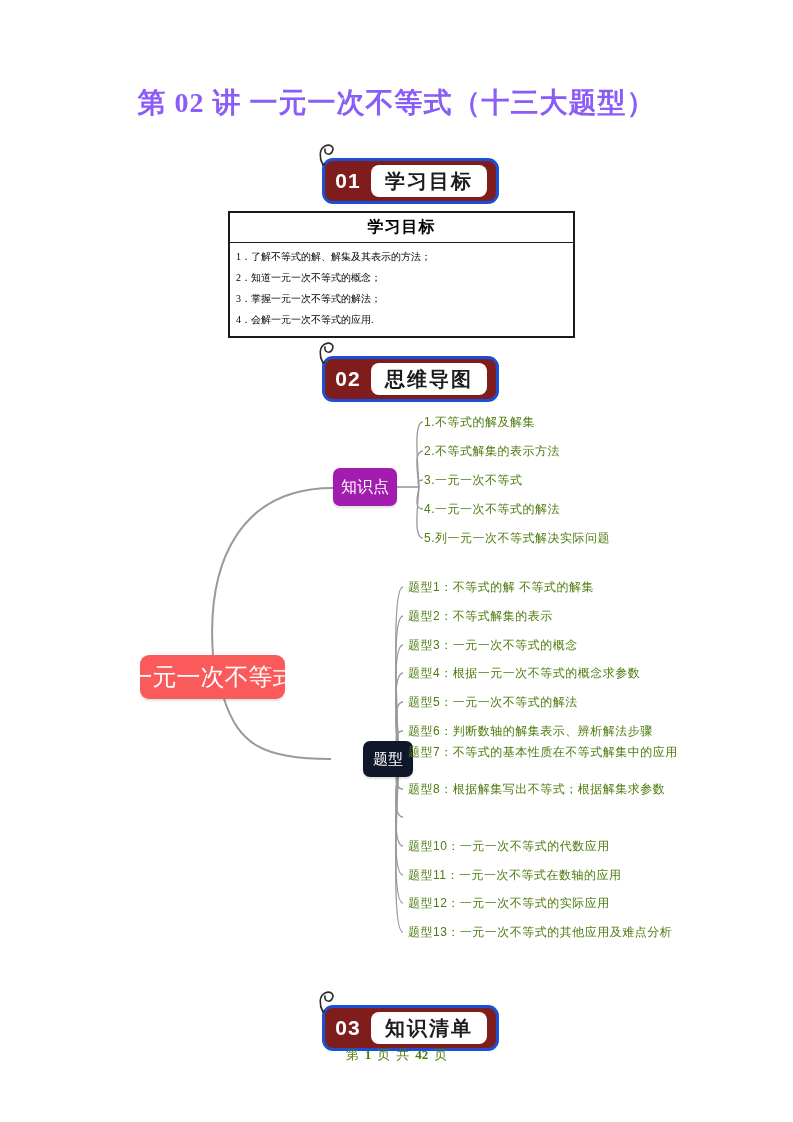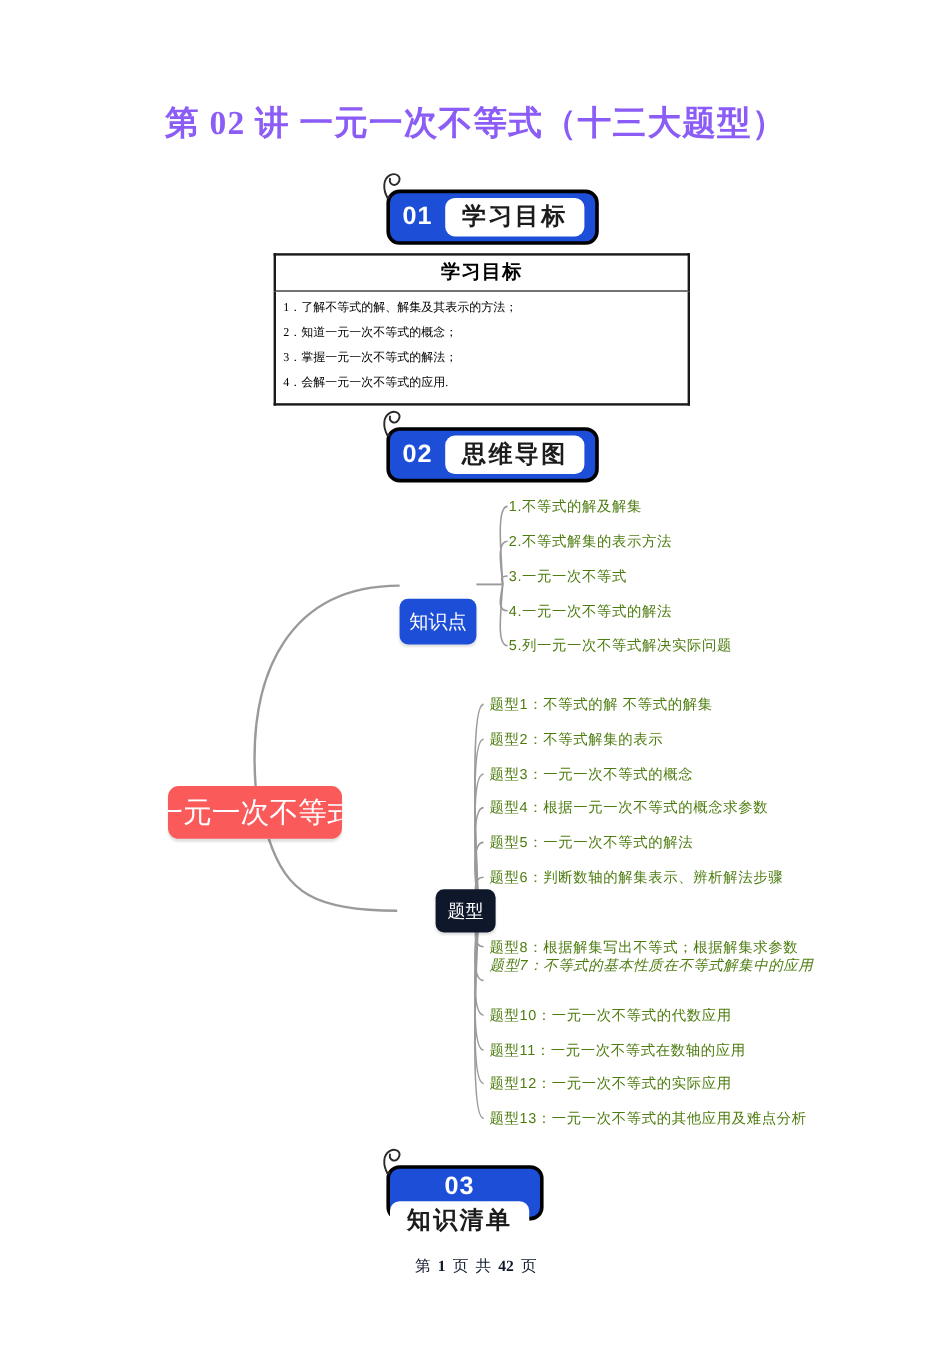--- a/index.html
+++ b/index.html
@@ -10,21 +10,21 @@
   }
   
   .title{
     position:absolute;top:84px;left:0;width:100%;margin:0;
     text-align:center;font-family:"Liberation Serif","DejaVu Serif",serif;
     font-size:28px;font-weight:bold;color:#8b5cf6;letter-spacing:1px;
   }
   
   .badge{
     position:absolute;left:322px;display:inline-flex;align-items:center;
-    background:#1d4ed8;border:3px solid #000000;border-radius:11px;
+    background:#7f1d1d;border:3px solid #1d4ed8;border-radius:11px;
     padding:3px 9px 3px 0;height:34px;box-sizing:content-box;
   }
   .badge .num{
     min-width:46px;text-align:center;color:#ffffff;
     font-size:21px;font-weight:bold;letter-spacing:1px;
   }
   .badge .pill{
     background:#ffffff;border-radius:8px;padding:2px 14px;
     font-size:20px;font-weight:bold;color:#1c1c1c;letter-spacing:2px;
     line-height:28px;white-space:nowrap;
@@ -53,36 +53,36 @@
   .mm-node{
     position:absolute;display:flex;align-items:center;justify-content:center;
     color:#ffffff;white-space:nowrap;
     box-shadow:0 2px 2px rgba(0,0,0,0.12);
   }
   .mm-root{
     left:140px;top:655px;width:145px;height:44px;background:#FA5A5A;
     border-radius:9px;font-size:24px;
   }
   .mm-sub1{
-    left:333px;top:468px;width:64px;height:38px;background:#1d4ed8;
-    border-radius:7px;font-size:16px;margin-top:31px;
+    left:333px;top:468px;width:64px;height:38px;background:#a21caf;
+    border-radius:7px;font-size:16px;
   }
   .mm-sub2{
     left:331px;top:741px;width:50px;height:36px;background:#0f172a;
     border-radius:7px;font-size:15px;margin-left:32px;
   }
   .mm-leaf{
     position:absolute;font-size:12px;color:#4d7c0f;line-height:16px;
     white-space:nowrap;letter-spacing:0.5px;
   }
   
   .footer{
     position:absolute;top:1046px;left:0;width:100%;text-align:center;
     font-family:"Liberation Serif","DejaVu Serif",serif;
-    font-size:13px;color:#0f172a;
+    font-size:13px;color:#4d7c0f;
   }
   .footer span{margin:0 3px;}
   .footer .pnum{font-weight:bold;}
 </style>
 </head>
 <body>
 
 <div class="page">
 
   <h1 class="title">第 02 讲 一元一次不等式（十三大题型）</h1>
@@ -160,28 +160,28 @@
   <div class="mm-leaf" style="left:424px;top:472px;">3.一元一次不等式</div>
   <div class="mm-leaf" style="left:424px;top:501px;">4.一元一次不等式的解法</div>
   <div class="mm-leaf" style="left:424px;top:530px;">5.列一元一次不等式解决实际问题</div>
 
   <div class="mm-leaf" style="left:408px;top:579px;">题型1：不等式的解 不等式的解集</div>
   <div class="mm-leaf" style="left:408px;top:608px;">题型2：不等式解集的表示</div>
   <div class="mm-leaf" style="left:408px;top:637px;">题型3：一元一次不等式的概念</div>
   <div class="mm-leaf" style="left:408px;top:665px;">题型4：根据一元一次不等式的概念求参数</div>
   <div class="mm-leaf" style="left:408px;top:694px;">题型5：一元一次不等式的解法</div>
   <div class="mm-leaf" style="left:408px;top:723px;">题型6：判断数轴的解集表示、辨析解法步骤</div>
-  <div class="mm-leaf" style="left:408px;top:796px;font-style:italic;">题型7：不等式的基本性质在不等式解集中的应用</div>
+  <div class="mm-leaf" style="left:408px;top:744px;">题型7：不等式的基本性质在不等式解集中的应用</div>
   <div class="mm-leaf" style="left:408px;top:781px;">题型8：根据解集写出不等式；根据解集求参数</div>
   <div class="mm-leaf" style="left:408px;top:838px;">题型10：一元一次不等式的代数应用</div>
   <div class="mm-leaf" style="left:408px;top:867px;">题型11：一元一次不等式在数轴的应用</div>
   <div class="mm-leaf" style="left:408px;top:895px;">题型12：一元一次不等式的实际应用</div>
   <div class="mm-leaf" style="left:408px;top:924px;">题型13：一元一次不等式的其他应用及难点分析</div>
 
-  <div class="badge" style="top:971px;flex-direction:column;">
+  <div class="badge" style="top:1005px;">
     <svg class="squiggle" viewBox="0 0 26 26">
       <path d="M6,24 C2,17 2,8 8,5 C13,2.5 18,6 15,11 C12.5,15 7,13 8,8"></path>
       <path d="M6,24 l1.5,-1"></path>
     </svg>
     <span class="num">03</span>
     <span class="pill">知识清单</span>
   </div>
 
   <div class="footer">
     <span>第</span><span class="pnum">1</span><span>页</span><span>共</span><span class="pnum">42</span><span>页</span>

